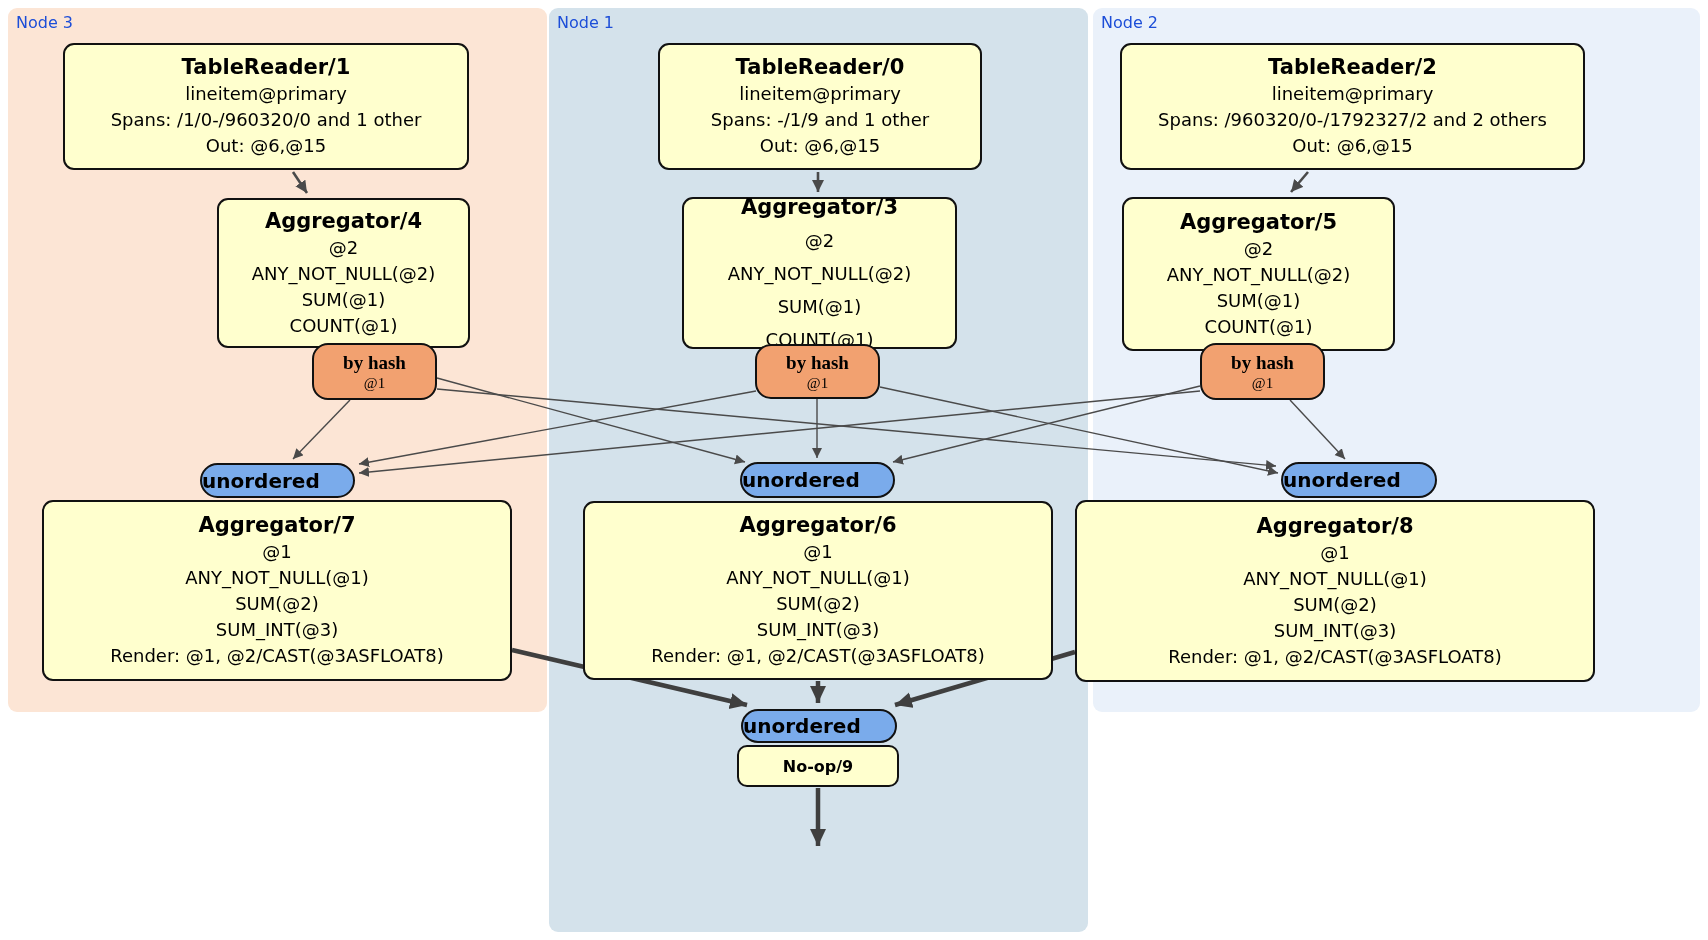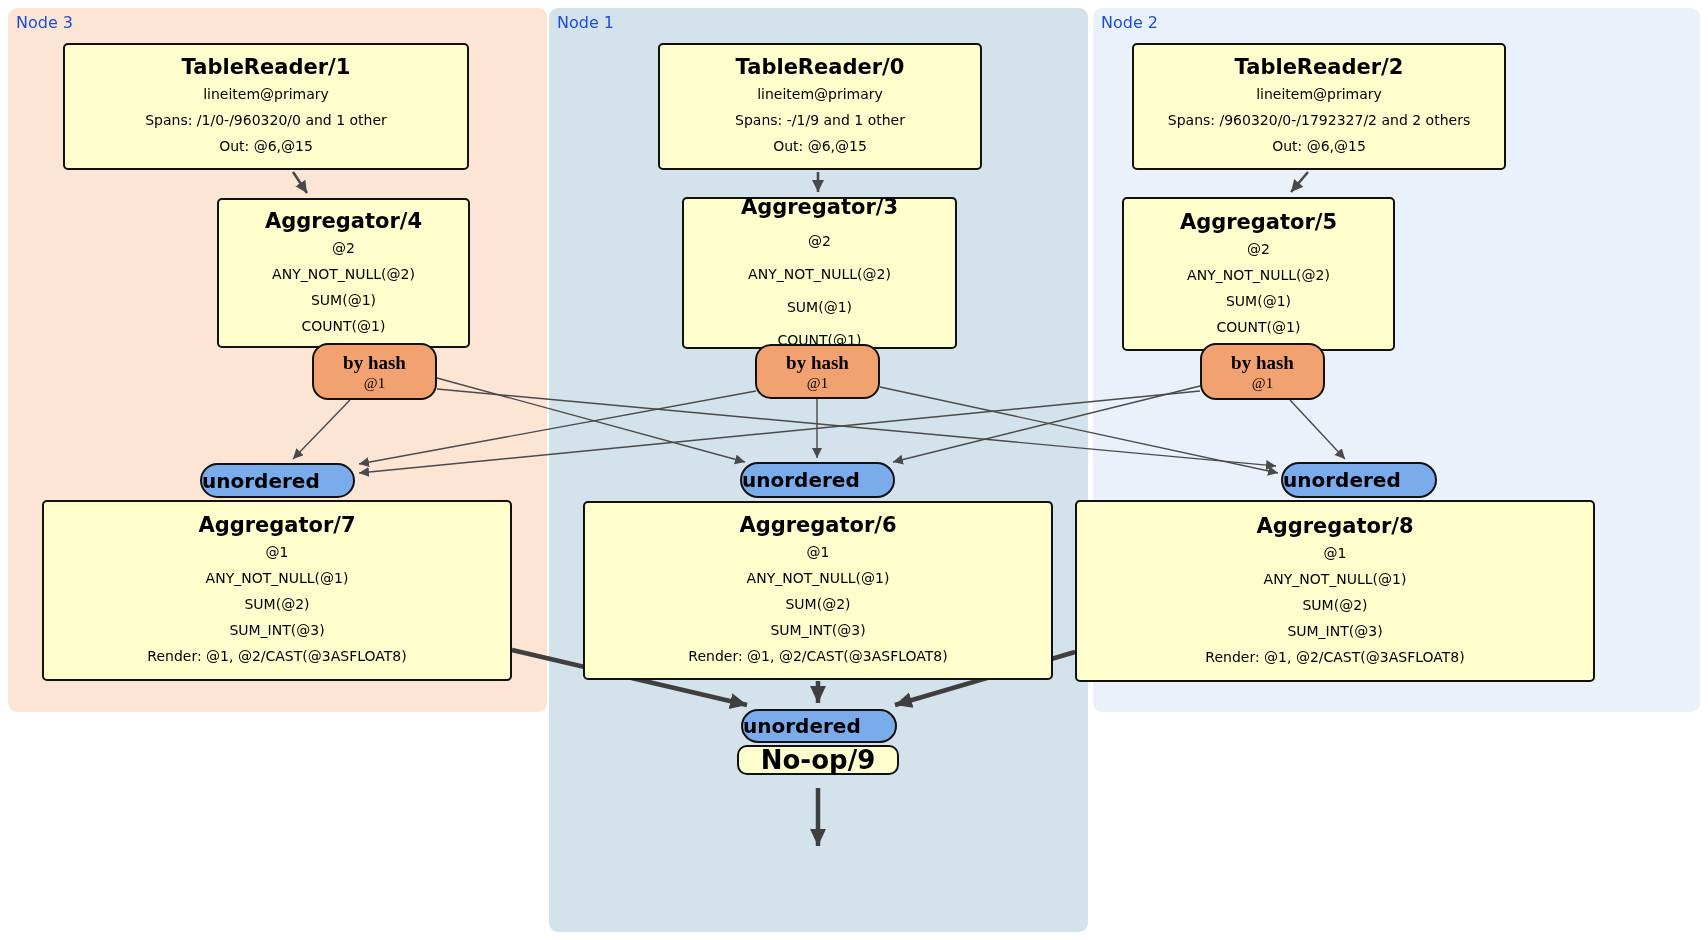--- a/index.html
+++ b/index.html
@@ -10,24 +10,24 @@
   html,body{margin:0;padding:0;background:#ffffff;}
   body{font-family:"DejaVu Sans","Liberation Sans",sans-serif;color:#000;}
   #canvas{position:relative;width:1708px;height:940px;background:#fff;overflow:hidden;}
   .region{position:absolute;border-radius:9px;}
   .region-label{position:absolute;font-size:16px;color:#1d4ed8;white-space:nowrap;}
   #edges{position:absolute;left:0;top:0;width:1708px;height:940px;}
   line.e{stroke:var(--edge-thin);stroke-width:1.4px;}
   line.m{stroke:var(--edge-thin);stroke-width:2.6px;}
   line.t{stroke:var(--edge-thick);stroke-width:4.5px;}
   .pbox{position:absolute;background:var(--box-fill);border:2px solid var(--ink);
-        border-radius:5px;display:flex;flex-direction:column;justify-content:center;
+        border-radius:11px;display:flex;flex-direction:column;justify-content:center;
         align-items:center;text-align:center;box-sizing:border-box;}
   .pbox .title{font-weight:bold;font-size:21px;line-height:27px;white-space:nowrap;}
-  .pbox .ln{font-size:14px;line-height:26px;white-space:nowrap;}
+  .pbox .ln{font-size:18px;line-height:26px;white-space:nowrap;}
   .router{position:absolute;background:var(--router-fill);border:2px solid var(--ink);
         border-radius:16px;display:flex;flex-direction:column;justify-content:center;
         align-items:center;box-sizing:border-box;font-family:Liberation Serif, serif;}
   .router .rt{font-weight:bold;font-size:19px;line-height:22px;}
   .router .rd{font-size:15px;line-height:18px;}
   .sync{position:absolute;background:var(--sync-fill);border:2px solid var(--ink);
         border-radius:18px;display:flex;justify-content:flex-start;align-items:center;
         font-weight:bold;font-size:20px;box-sizing:border-box;}
   .endbox{position:absolute;background:var(--box-fill);border:2px solid var(--ink);
         border-radius:10px;display:flex;justify-content:center;align-items:center;
@@ -131,21 +131,21 @@
   </div>
   <div class="pbox" style="left:583px;top:501px;width:470px;height:179px;">
     <div class="title">Aggregator/6</div>
     <div class="ln">@1</div>
     <div class="ln">ANY_NOT_NULL(@1)</div>
     <div class="ln">SUM(@2)</div>
     <div class="ln">SUM_INT(@3)</div>
     <div class="ln">Render: @1, @2/CAST(@3ASFLOAT8)</div>
   </div>
 
-  <div class="pbox" style="left:1120px;top:43px;width:374px;height:127px;margin-left:12px;">
+  <div class="pbox" style="left:1120px;top:43px;width:465px;height:127px;">
     <div class="title">TableReader/2</div>
     <div class="ln">lineitem@primary</div>
     <div class="ln">Spans: /960320/0-/1792327/2 and 2 others</div>
     <div class="ln">Out: @6,@15</div>
   </div>
   <div class="pbox" style="left:1122px;top:197px;width:273px;height:154px;">
     <div class="title">Aggregator/5</div>
     <div class="ln">@2</div>
     <div class="ln">ANY_NOT_NULL(@2)</div>
     <div class="ln">SUM(@1)</div>
@@ -163,15 +163,15 @@
     <div class="ln">@1</div>
     <div class="ln">ANY_NOT_NULL(@1)</div>
     <div class="ln">SUM(@2)</div>
     <div class="ln">SUM_INT(@3)</div>
     <div class="ln">Render: @1, @2/CAST(@3ASFLOAT8)</div>
   </div>
 
   <div class="sync" style="left:741px;top:709px;width:156px;height:34px;">
     <span>unordered</span>
   </div>
-  <div class="endbox" style="left:737px;top:745px;width:162px;height:30px;font-size:26px;">No-op/9</div>
+  <div class="endbox" style="left:737px;top:745px;width:162px;height:42px;font-size:16px;">No-op/9</div>
 
 </div>
 
 </body></html>

